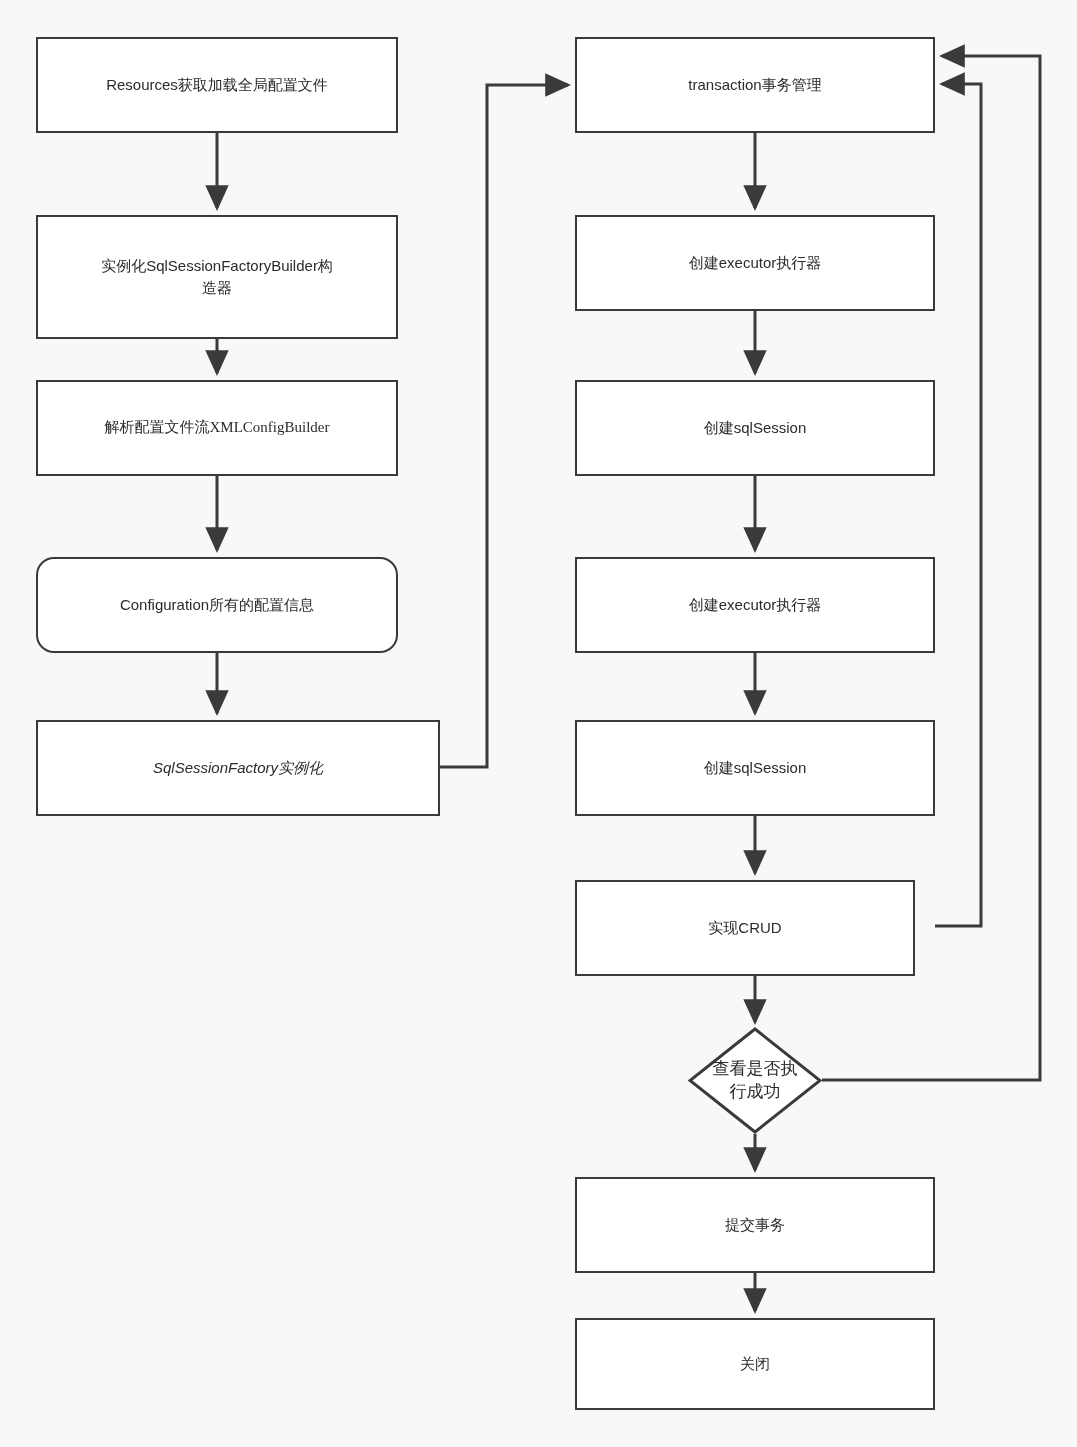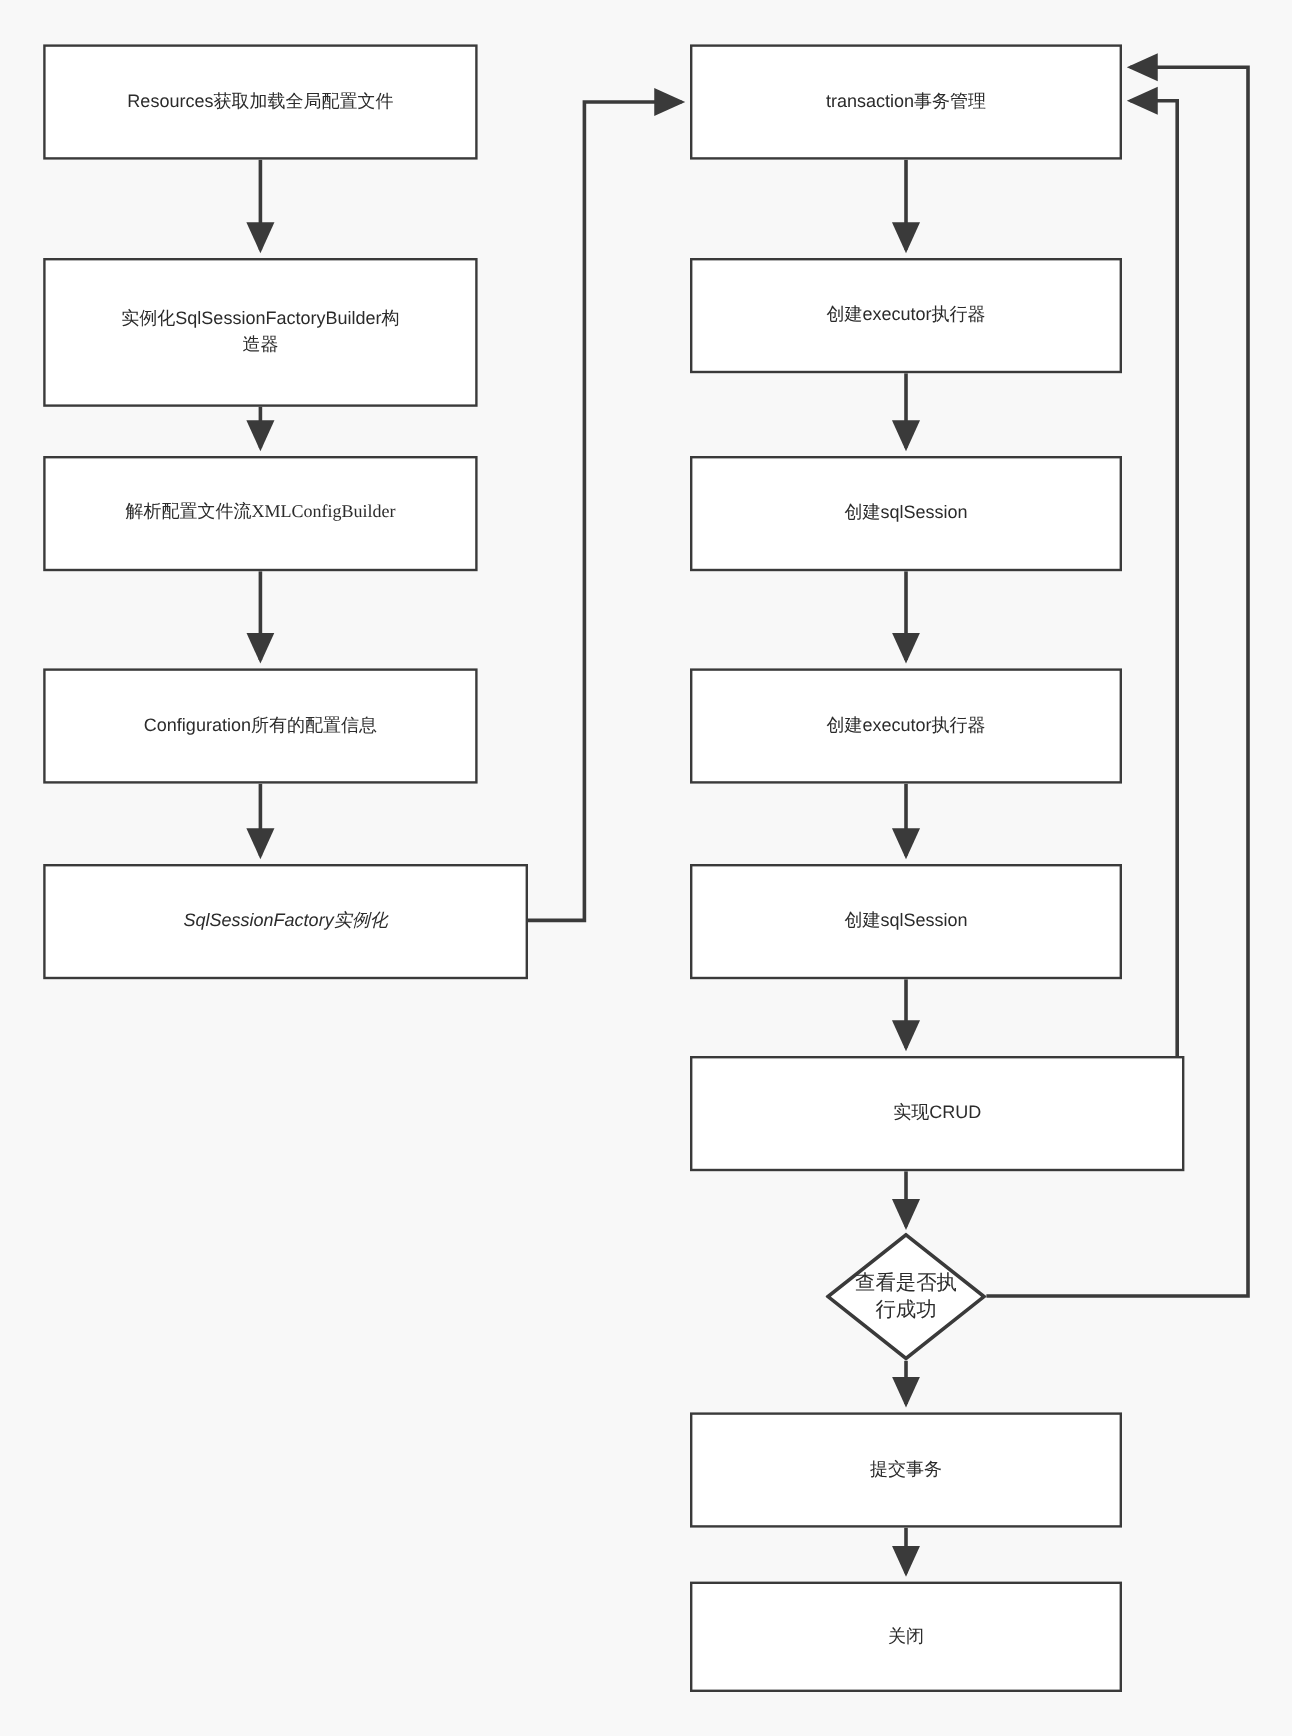--- a/index.html
+++ b/index.html
@@ -98,21 +98,21 @@
 
 <div class="node-box" style="left:36px; top:215px; width:362px; height:124px;">
   <span class="node-label">实例化SqlSessionFactoryBuilder构
 造器</span>
 </div>
 
 <div class="node-box" style="left:36px; top:380px; width:362px; height:96px;font-family:Liberation Serif, serif;">
   <span class="node-label">解析配置文件流XMLConfigBuilder</span>
 </div>
 
-<div class="node-box" style="left:36px; top:557px; width:362px; height:96px;">
+<div class="node-box" style="left:36px; top:557px; width:362px; height:96px;border-radius:18px;">
   <span class="node-label">Configuration所有的配置信息</span>
 </div>
 
 <div class="node-box" style="left:36px; top:720px; width:404px; height:96px;font-style:italic;">
   <span class="node-label">SqlSessionFactory实例化</span>
 </div>
 
 <div class="node-box" style="left:575px; top:37px; width:360px; height:96px;">
   <span class="node-label">transaction事务管理</span>
 </div>
@@ -126,21 +126,21 @@
 </div>
 
 <div class="node-box" style="left:575px; top:557px; width:360px; height:96px;">
   <span class="node-label">创建executor执行器</span>
 </div>
 
 <div class="node-box" style="left:575px; top:720px; width:360px; height:96px;">
   <span class="node-label">创建sqlSession</span>
 </div>
 
-<div class="node-box" style="left:575px; top:880px; width:412px; height:96px;">
+<div class="node-box" style="left:575px; top:880px; width:340px; height:96px;">
   <span class="node-label">实现CRUD</span>
 </div>
 
 <div class="node-diamond" style="left:688px; top:1027px; width:134px; height:107px;">
   <svg class="diamond-svg" width="134" height="107" viewBox="0 0 134 107">
     <polygon points="67,2 132,53.5 67,105 2,53.5" fill="#ffffff" stroke="#3a3a3a" stroke-width="3"></polygon>
   </svg>
   <span class="node-label">查看是否执
 行成功</span>
 </div>

